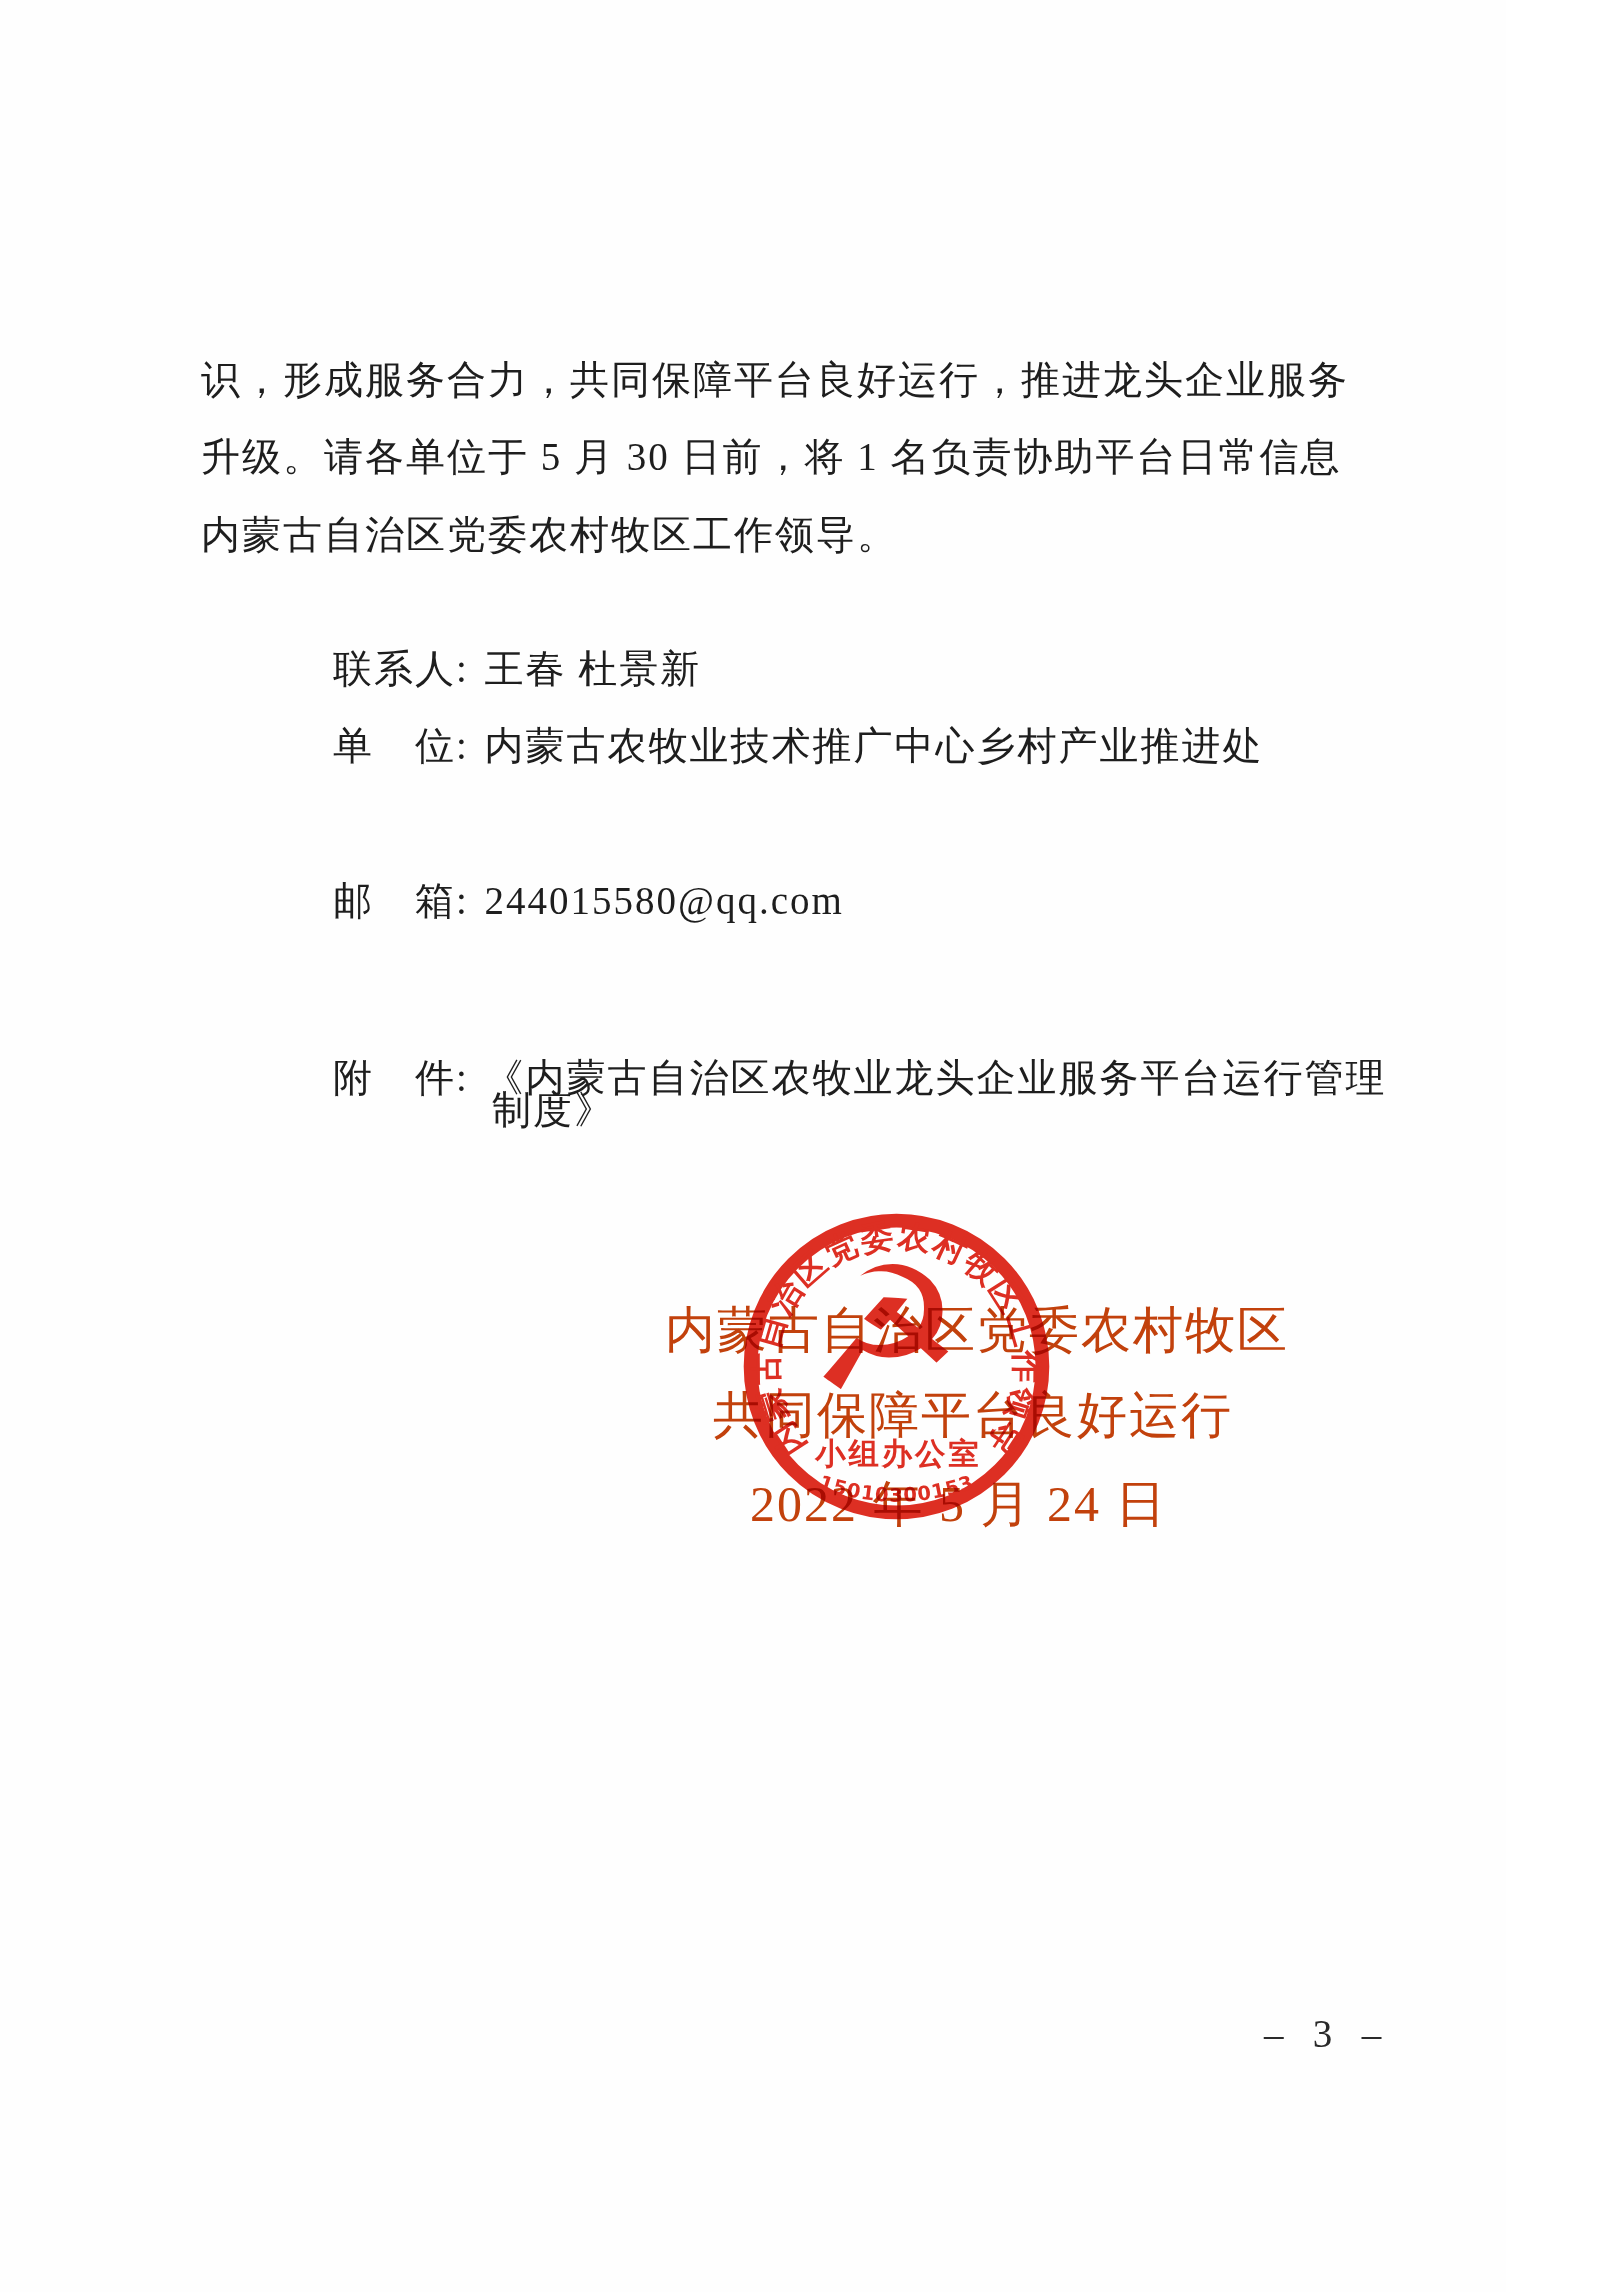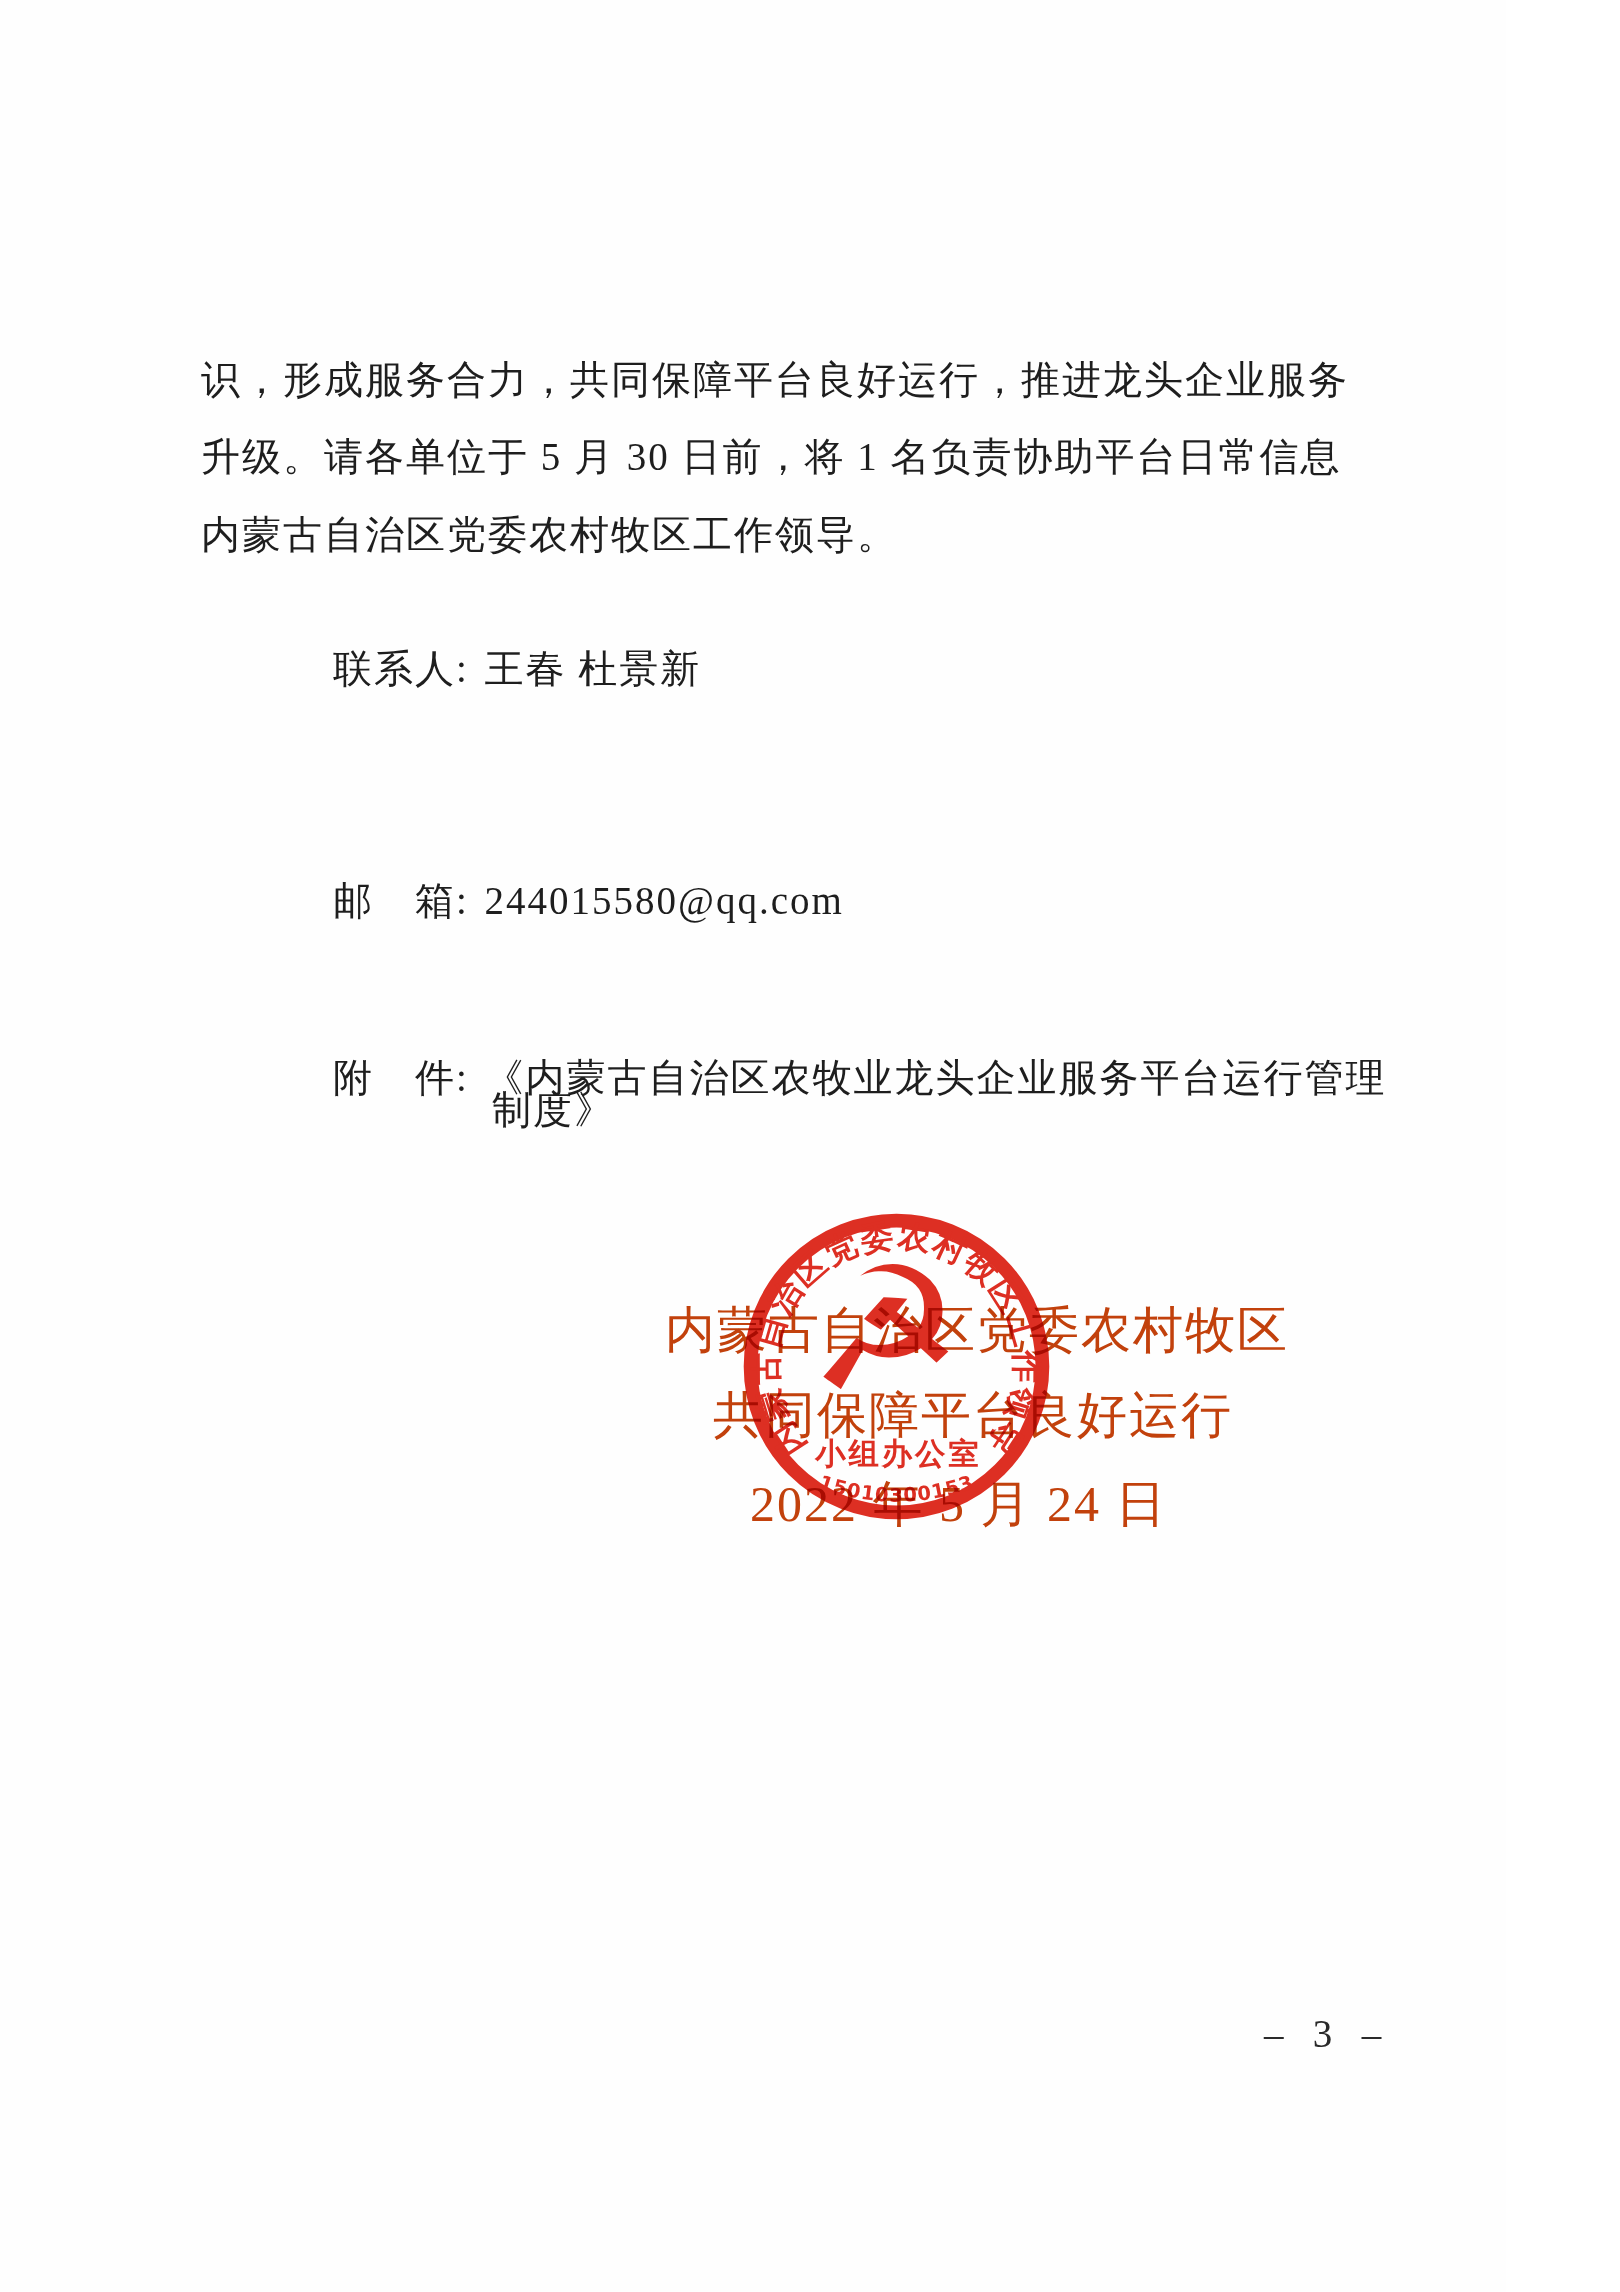--- a/index.html
+++ b/index.html
@@ -80,20 +80,23 @@
 
 <div class="page">
 
   <div class="bline" style="top:357px">识，形成服务合力，共同保障平台良好运行，推进龙头企业服务</div>
   <div class="bline" style="top:434px">升级。请各单位于 5 月 30 日前，将 1 名负责协助平台日常信息</div>
   <div class="bline" style="top:512px">内蒙古自治区党委农村牧区工作领导。</div>
 
   <div class="bline indent" style="top:601px">
     <span class="lbl">联系人:</span><span class="val">王春 杜景新</span>
   </div>
+  <div class="bline indent" style="top:678px">
+    <span class="lbl">单　位:</span><span class="val">内蒙古农牧业技术推广中心乡村产业推进处</span>
+  </div>
   <div class="bline indent" style="top:833px">
     <span class="lbl">邮　箱:</span><span class="val">244015580@qq.com</span>
   </div>
 
   <div class="bline indent" style="top:1010px">
     <span class="lbl">附　件:</span><span class="val">《内蒙古自治区农牧业龙头企业服务平台运行管理</span>
   </div>
   <div class="bline" style="top:1087px;left:492px">制度》</div>
 
   <div class="sig" style="left:665px;top:1308px">内蒙古自治区党委农村牧区</div>

